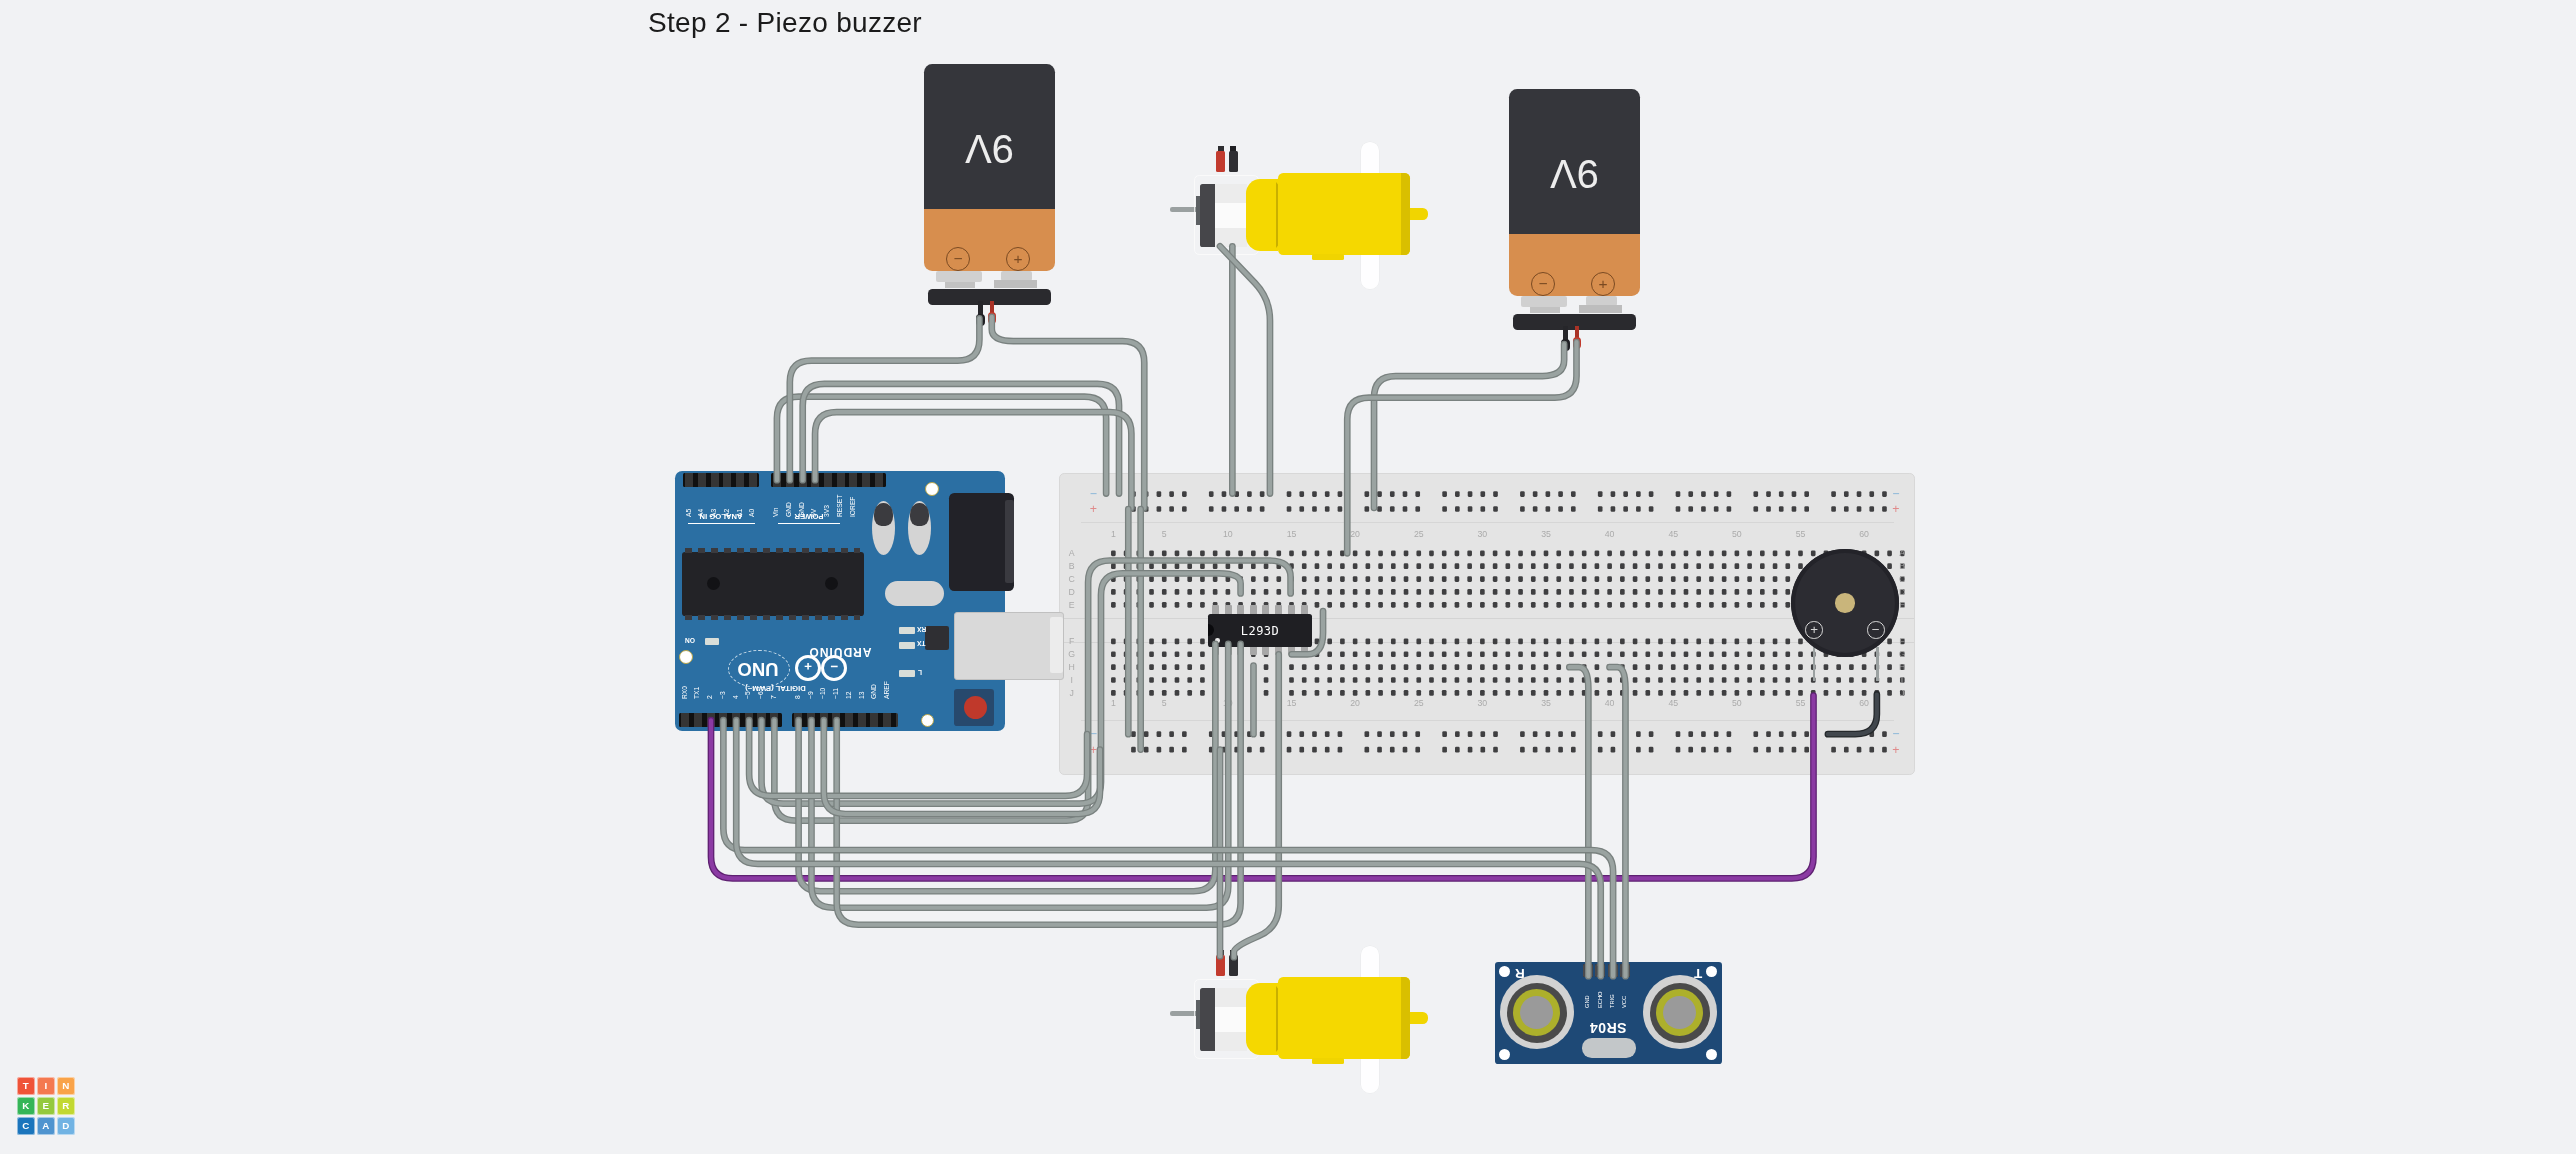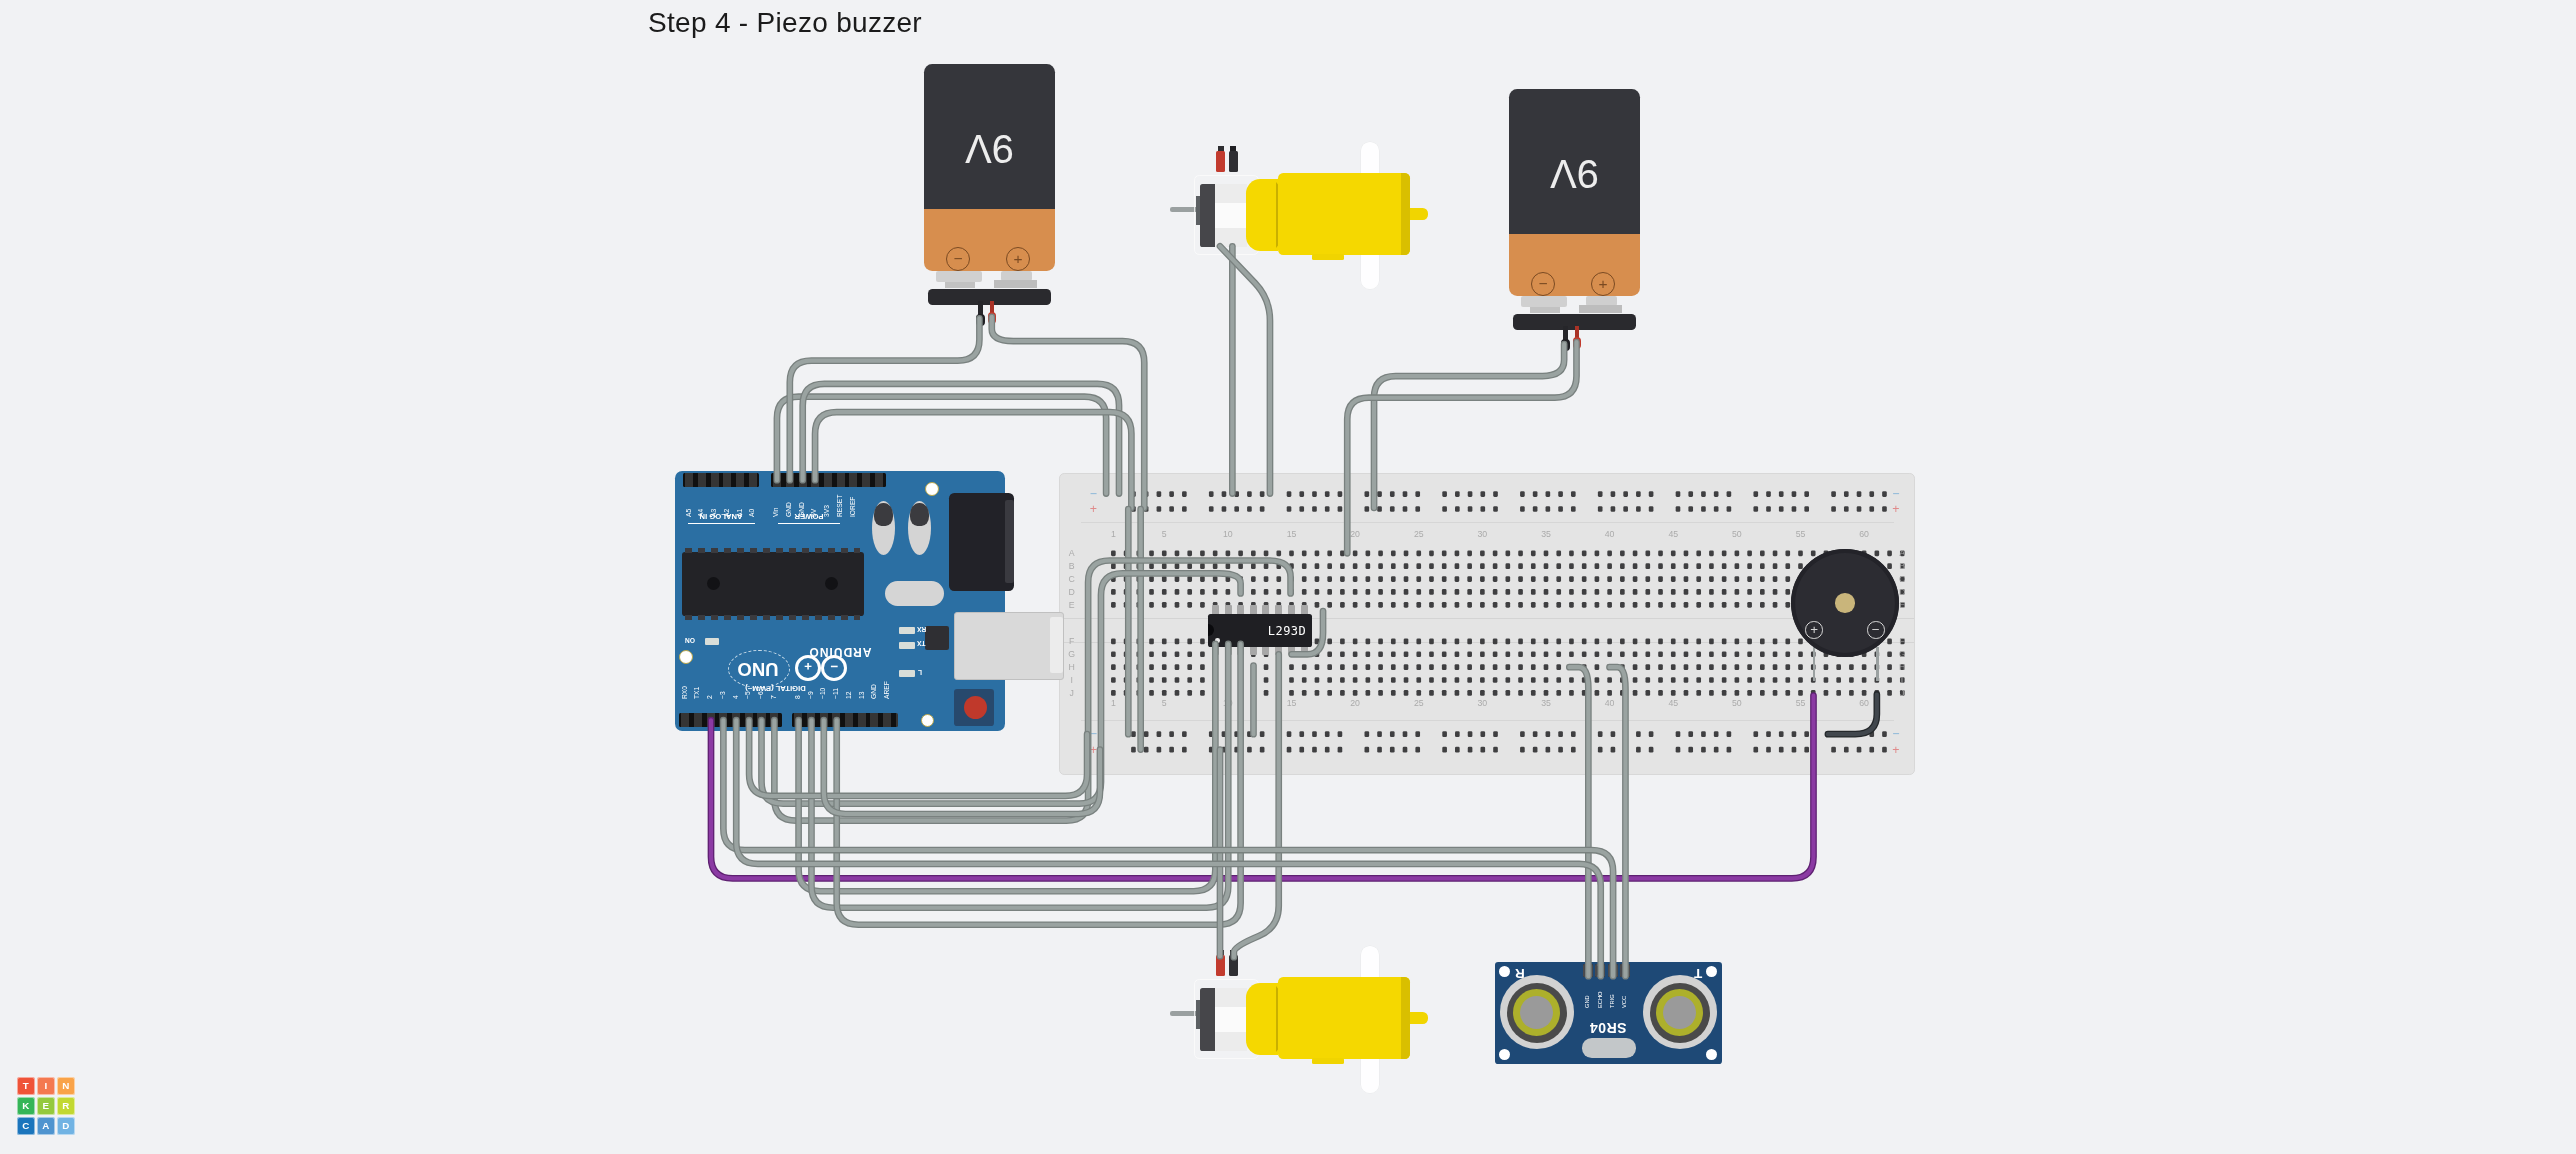--- a/index.html
+++ b/index.html
@@ -11,21 +11,21 @@
   .tile{position:absolute;display:flex;align-items:center;justify-content:center;color:#fff;font-weight:bold;font-size:9.8px;border-radius:2.6px;box-shadow:inset 0 0 0 1px rgba(255,255,255,.5);font-family:"Liberation Sans",sans-serif;}
   .whitetxt{color:#ffffff;}
   svg{position:absolute;left:0;top:0;}
   .ledrect{position:absolute;background:#d9ded9;border-radius:1px;}
 </style>
 </head>
 <body>
 
 <div id="stage">
 
-  <div class="abs" style="left:648px;top:7.2px;font-size:28px;color:#1b1b1b;letter-spacing:0.3px;">Step 4 - Piezo buzzer</div>
+  <div class="abs" style="left:648px;top:7.2px;font-size:28px;color:#1b1b1b;letter-spacing:0.3px;">Step 2 - Piezo buzzer</div>
 
   <div class="abs" style="left:1059px;top:473px;width:854px;height:300px;background:#e4e4e4;border:0.5px solid #d8d8d8;border-radius:5.2px;z-index:1;">
     <div class="abs" style="left:20.6px;top:48px;width:813px;height:0.5px;background:#d6d6d6;"></div>
     <div class="abs" style="left:20.6px;top:246px;width:813px;height:0.5px;background:#d6d6d6;"></div>
     <div class="abs" style="left:0px;top:144px;width:854px;height:23px;border-top:0.5px solid #d4d4d4;border-bottom:0.5px solid #d4d4d4;"></div>
   </div>
 
   <svg id="holes" width="2576" height="1154" style="z-index:2;" viewBox="0 0 5000 2240">
       <g fill="#3f3f41">
         <rect x="2156.5" y="1068.5" width="9" height="11" rx="2.5"></rect>
@@ -992,21 +992,21 @@
         <div class="abs" style="left: 1275px; top: 605px; width: 7.2px; height: 10.3px; background: rgb(167, 167, 167); border-radius: 1px;"></div>
         <div class="abs" style="left: 1275px; top: 645px; width: 7.2px; height: 10.3px; background: rgb(167, 167, 167); border-radius: 1px;"></div>
         <div class="abs" style="left: 1288px; top: 605px; width: 7.2px; height: 10.3px; background: rgb(167, 167, 167); border-radius: 1px;"></div>
         <div class="abs" style="left: 1288px; top: 645px; width: 7.2px; height: 10.3px; background: rgb(167, 167, 167); border-radius: 1px;"></div>
         <div class="abs" style="left: 1301px; top: 605px; width: 7.2px; height: 10.3px; background: rgb(167, 167, 167); border-radius: 1px;"></div>
         <div class="abs" style="left: 1301px; top: 645px; width: 7.2px; height: 10.3px; background: rgb(167, 167, 167); border-radius: 1px;"></div>
       </div>
     <div class="abs" style="left:1208px;top:614px;width:104px;height:33px;background:#1f1f23;border-radius:2.6px;"></div>
     <div class="abs" style="left:1208px;top:624px;width:6.2px;height:12.4px;background:#0a0a0d;border-radius:0 6.2px 6.2px 0;"></div>
     <div class="abs" style="left:1215px;top:638px;width:4.6px;height:4.6px;background:#e8e8e8;border-radius:50%;"></div>
-    <div class="abs whitetxt" style="left:1208px;top:614px;width:104px;height:33px;display:flex;align-items:center;justify-content:center;padding-left:0;box-sizing:border-box;font-family:'DejaVu Sans Mono',monospace;font-size:12px;letter-spacing:0.5px;margin-left:27px;">L293D</div>
+    <div class="abs whitetxt" style="left:1208px;top:614px;width:104px;height:33px;display:flex;align-items:center;justify-content:center;padding-left:0;box-sizing:border-box;font-family:'DejaVu Sans Mono',monospace;font-size:12px;letter-spacing:0.5px;">L293D</div>
   </div>
 
   <div class="abs" style="left:1791px;top:549px;width:108px;height:155px;z-index:3;">
     <div class="abs" style="left:21.6px;top:98px;width:2.6px;height:34px;background:#9aa0a0;"></div>
     <div class="abs" style="left:85px;top:98px;width:2.6px;height:34px;background:#9aa0a0;"></div>
     <div class="abs" style="left:0;top:0;width:108px;height:108px;border-radius:50%;background:#2c2c32;box-shadow:inset 0 0 0 4.1px #232329;"></div>
     <div class="abs" style="left:44px;top:44px;width:19.6px;height:19.6px;border-radius:50%;background:#c9b57b;"></div>
     <div class="abs" style="left:14.4px;top:72px;width:17.5px;height:17.5px;border:1px solid #d6d6d6;border-radius:50%;color:#d6d6d6;font-size:13.4px;display:flex;align-items:center;justify-content:center;box-sizing:border-box;">+</div>
     <div class="abs" style="left:76px;top:72px;width:17.5px;height:17.5px;border:1px solid #d6d6d6;border-radius:50%;color:#d6d6d6;font-size:13.4px;display:flex;align-items:center;justify-content:center;box-sizing:border-box;">−</div>
   </div>

